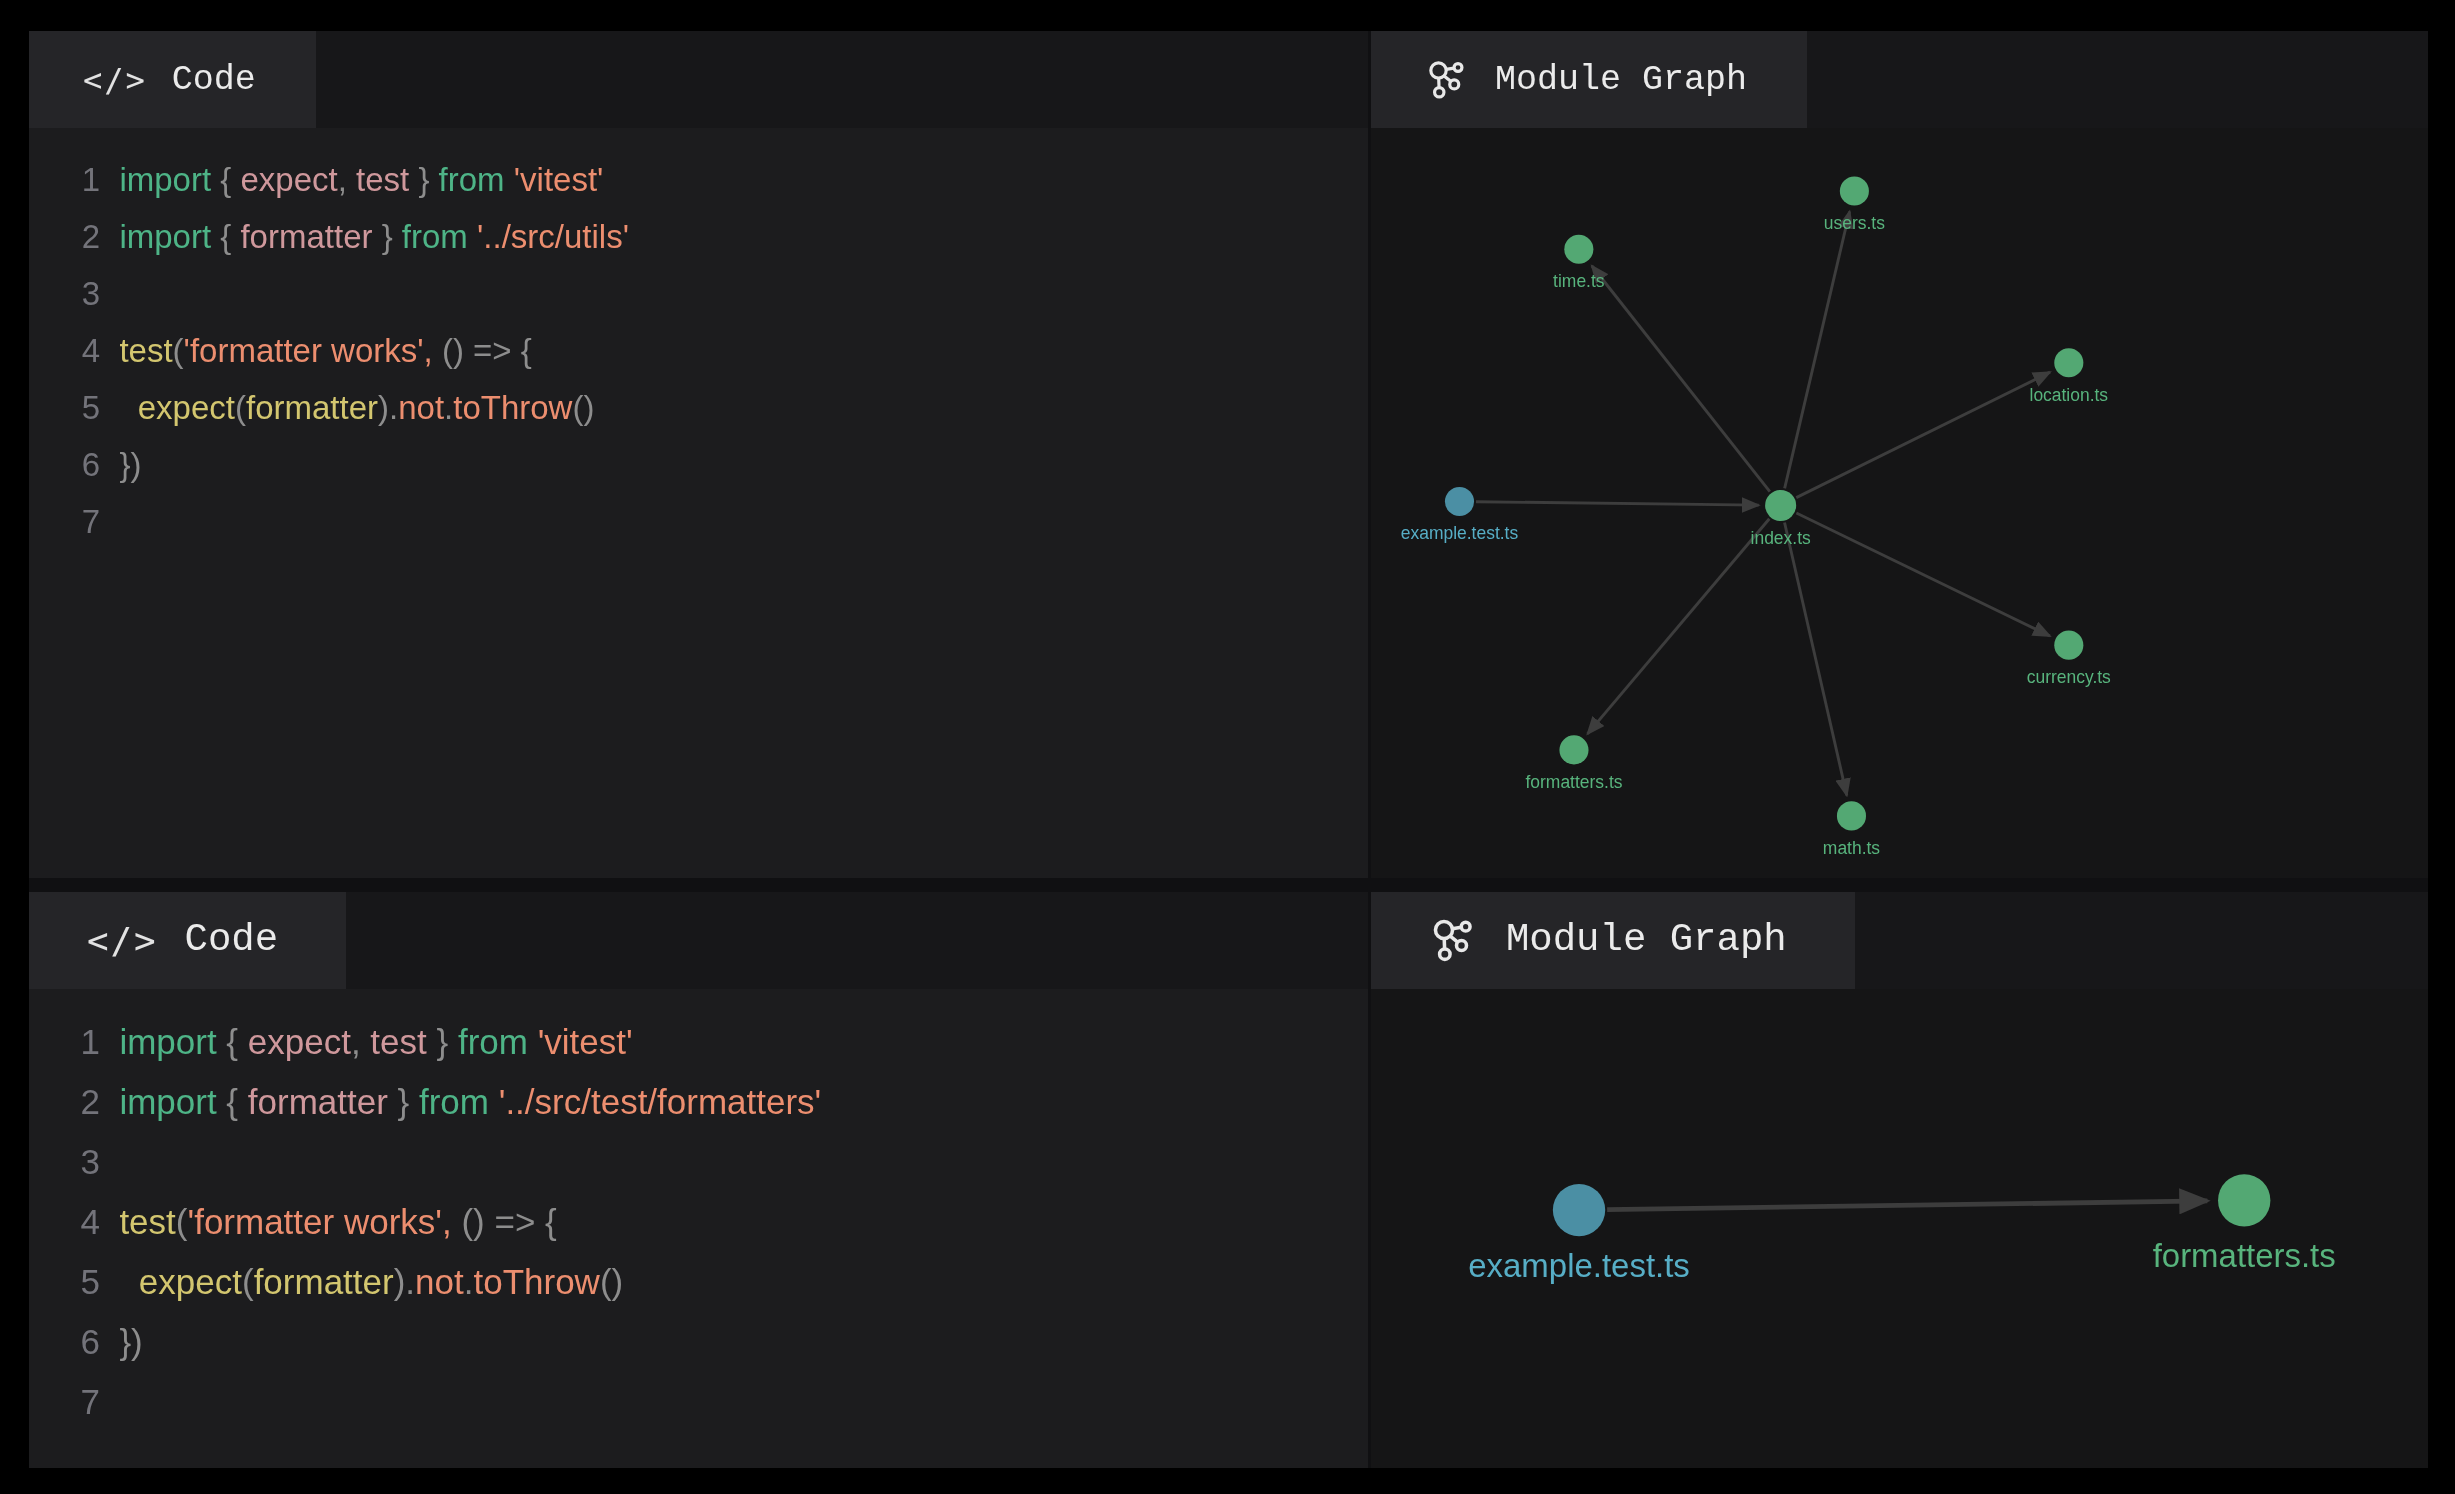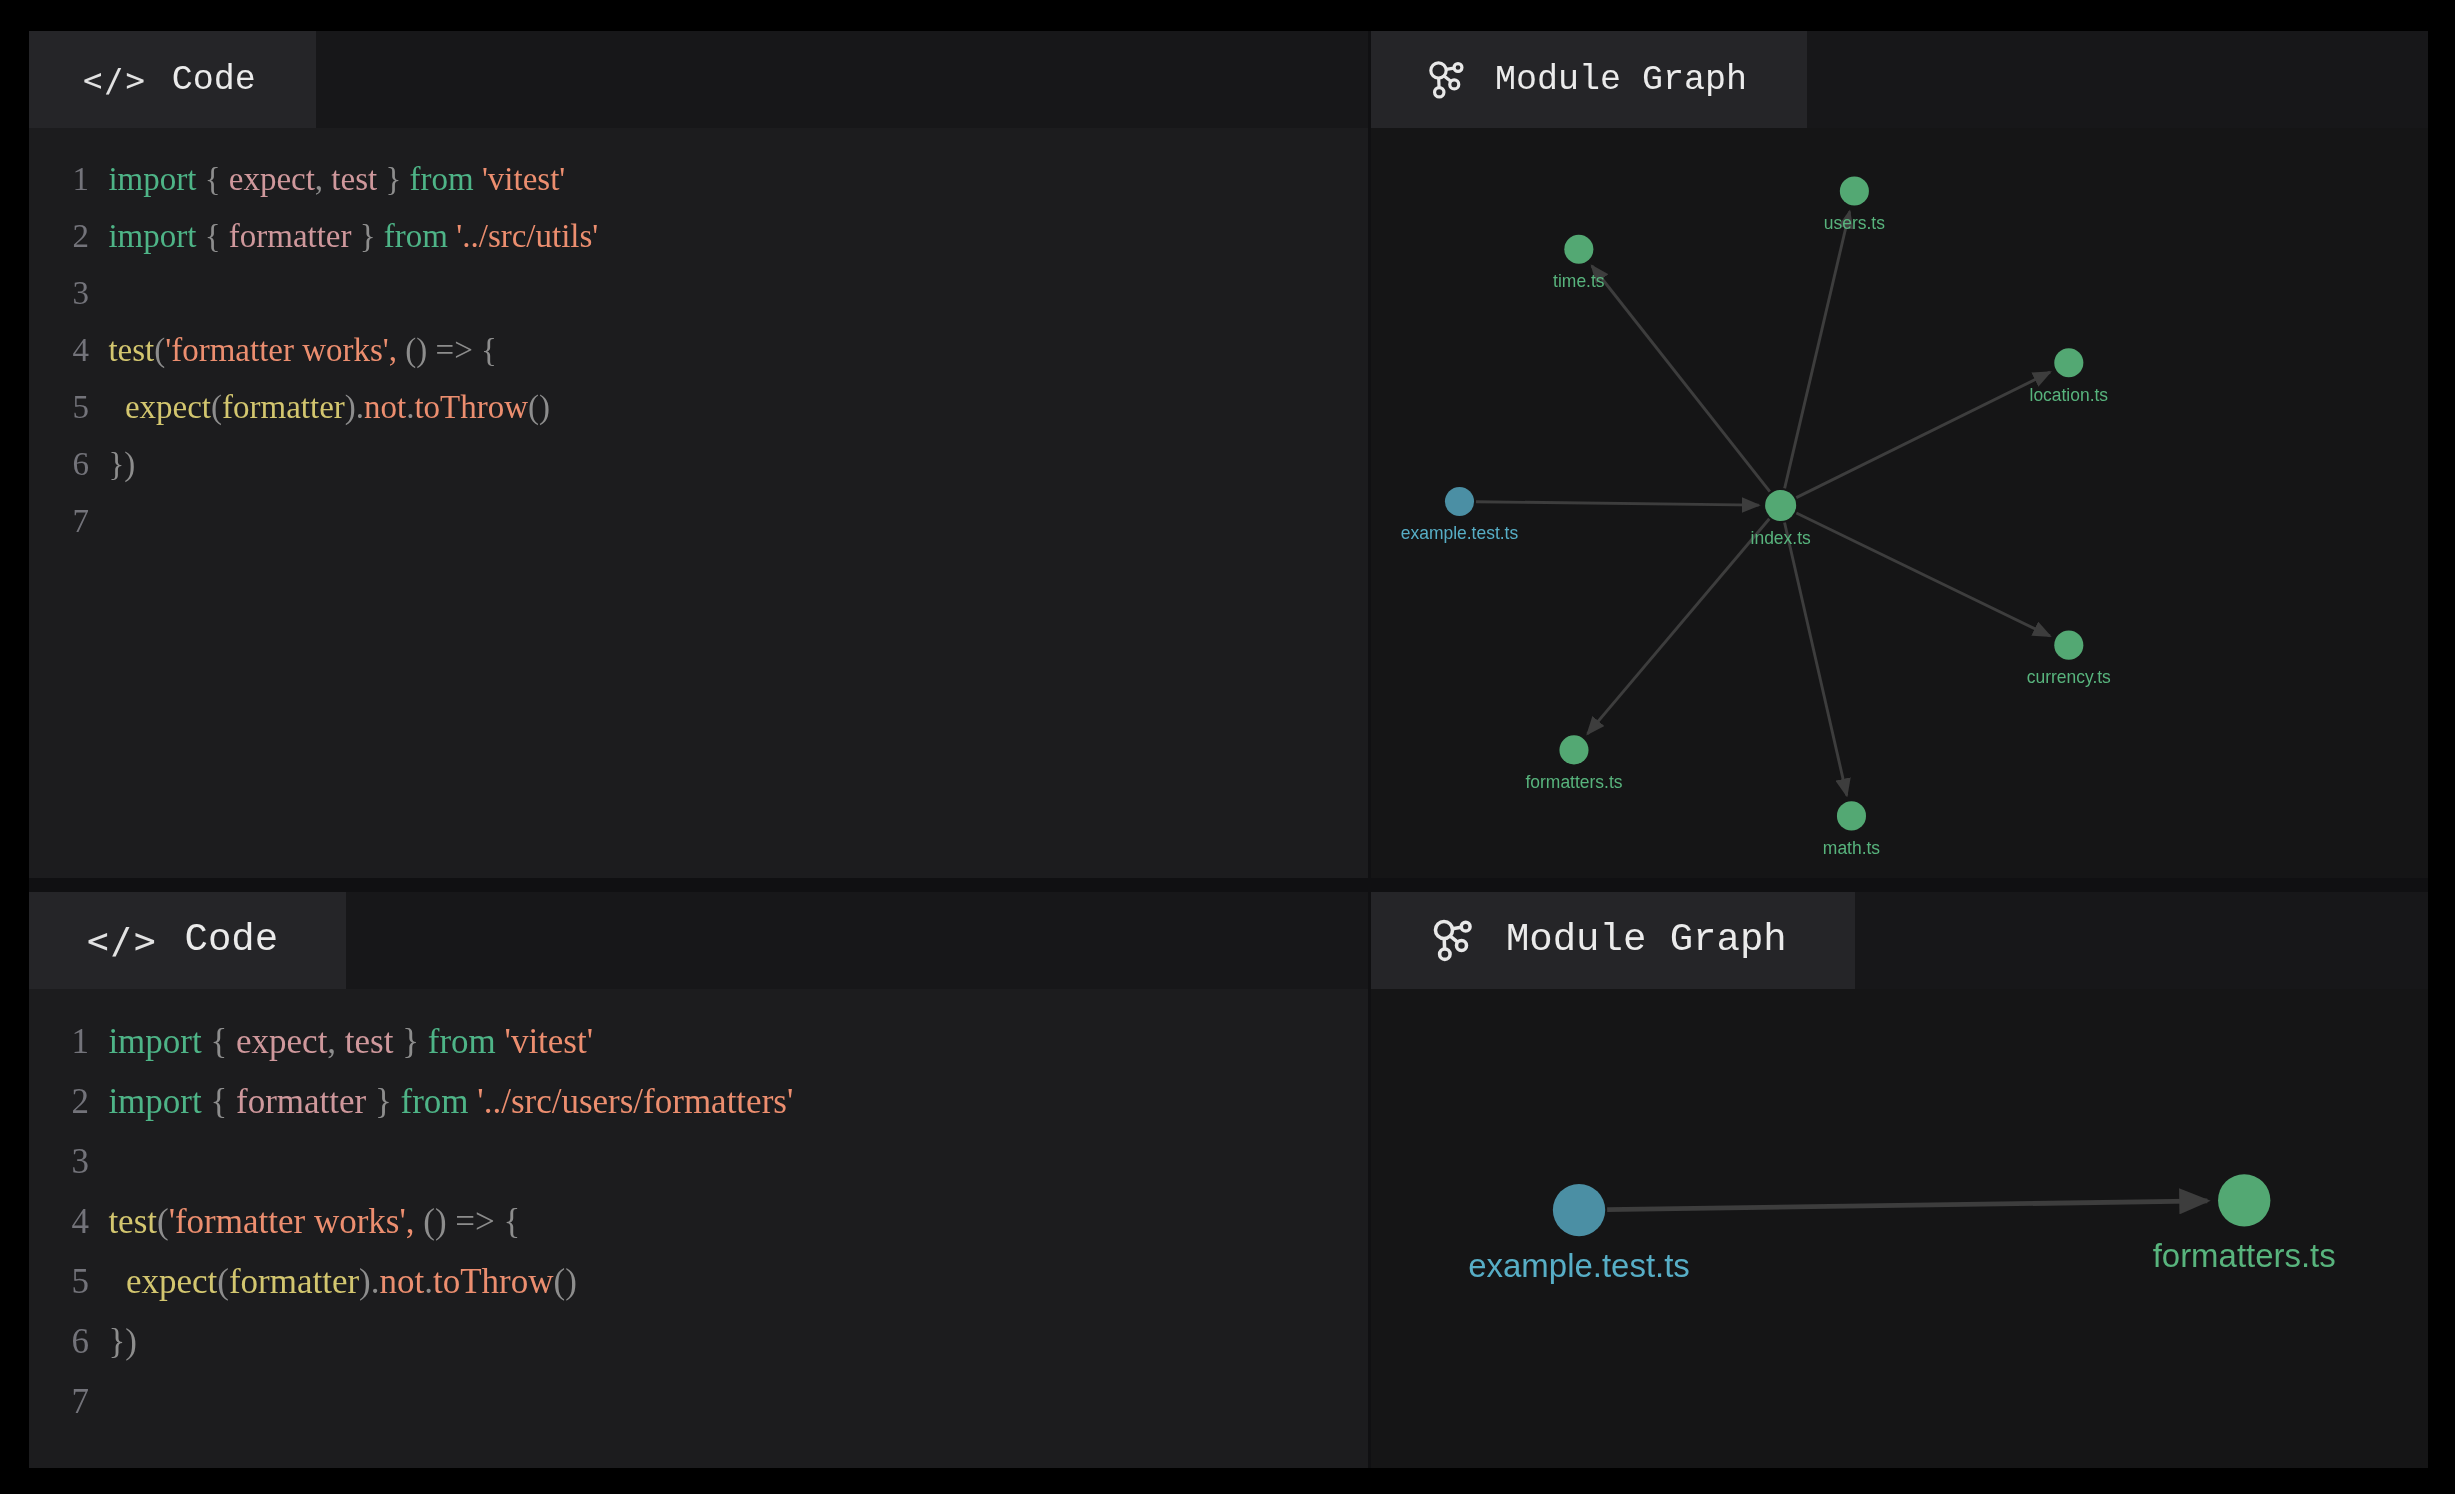--- a/index.html
+++ b/index.html
@@ -12,22 +12,22 @@
   .panel-header{height:97px;flex:0 0 97px;background:#171719;display:flex;align-items:stretch;}
   .tab{display:flex;align-items:center;background:#252528;color:#ebebeb;}
   .tab .tab-label{white-space:nowrap;font-family:Liberation Mono, monospace;}
   .row1 .tab{padding:0 60px 0 54px;font-size:35px;gap:25px;}
   .row2 .tab{padding:0 68px 0 58px;font-size:39px;gap:27px;}
   .code-glyph{font-family:"DejaVu Sans Mono",monospace;font-weight:400;color:#e2e2e2;
               font-size:0.92em;letter-spacing:1.9px;}
   .graph-icon-svg{display:block;}
   .graph-icon-svg circle,.graph-icon-svg line{stroke:#e8e8e8;fill:none;}
 
-  .code-body{flex:1;background:#1c1c1e;padding:23px 0 0 17px;
-             font-family:Liberation Serif, serif;}
+  .code-body{flex:1;background:#1c1c1e;padding:23px 0 0 28px;
+             font-family:Liberation Sans, sans-serif;}
   .row1 .code-body{font-size:33px;line-height:57px;}
   .row2 .code-body{font-size:35px;line-height:60px;}
   .cline{white-space:pre;}
   .ln{display:inline-block;width:43px;text-align:right;margin-right:19.4px;color:var(--lnc,#73737a);}
   .tk-kw{color:var(--kw,#4eb487);}
   .tk-id{color:var(--id,#cf989c);}
   .tk-str{color:var(--str,#ec8e6f);}
   .tk-fn{color:var(--fn,#d3c66f);}
   .tk-p{color:var(--p,#8d8d8d);}
 
@@ -110,21 +110,21 @@
 
     <div class="panel row2">
       <div class="panel-header">
         <div class="tab">
           <span class="code-glyph">&lt;/&gt;</span>
           <span class="tab-label">Code</span>
         </div>
       </div>
       <div class="code-body">
           <div class="cline"><span class="ln">1</span><span class="tk-kw">import</span><span class="tk-p"> { </span><span class="tk-id">expect</span><span class="tk-p">, </span><span class="tk-id">test</span><span class="tk-p"> } </span><span class="tk-kw">from</span><span class="tk-p"> </span><span class="tk-str">'vitest'</span></div>
-          <div class="cline"><span class="ln">2</span><span class="tk-kw">import</span><span class="tk-p"> { </span><span class="tk-id">formatter</span><span class="tk-p"> } </span><span class="tk-kw">from</span><span class="tk-p"> </span><span class="tk-str">'../src/users/formatters'</span></div>
+          <div class="cline"><span class="ln">2</span><span class="tk-kw">import</span><span class="tk-p"> { </span><span class="tk-id">formatter</span><span class="tk-p"> } </span><span class="tk-kw">from</span><span class="tk-p"> </span><span class="tk-str">'../src/test/formatters'</span></div>
           <div class="cline"><span class="ln">3</span></div>
           <div class="cline"><span class="ln">4</span><span class="tk-fn">test</span><span class="tk-p">(</span><span class="tk-str">'formatter works',</span><span class="tk-p"> () =&gt; {</span></div>
           <div class="cline"><span class="ln">5</span><span class="tk-p">  </span><span class="tk-fn">expect</span><span class="tk-p">(</span><span class="tk-fn">formatter</span><span class="tk-p">).</span><span class="tk-str">not</span><span class="tk-p">.</span><span class="tk-str">toThrow</span><span class="tk-p">()</span></div>
           <div class="cline"><span class="ln">6</span><span class="tk-p">})</span></div>
           <div class="cline"><span class="ln">7</span></div>
         </div>
     </div>
 
     <div class="panel row2">
       <div class="panel-header">

